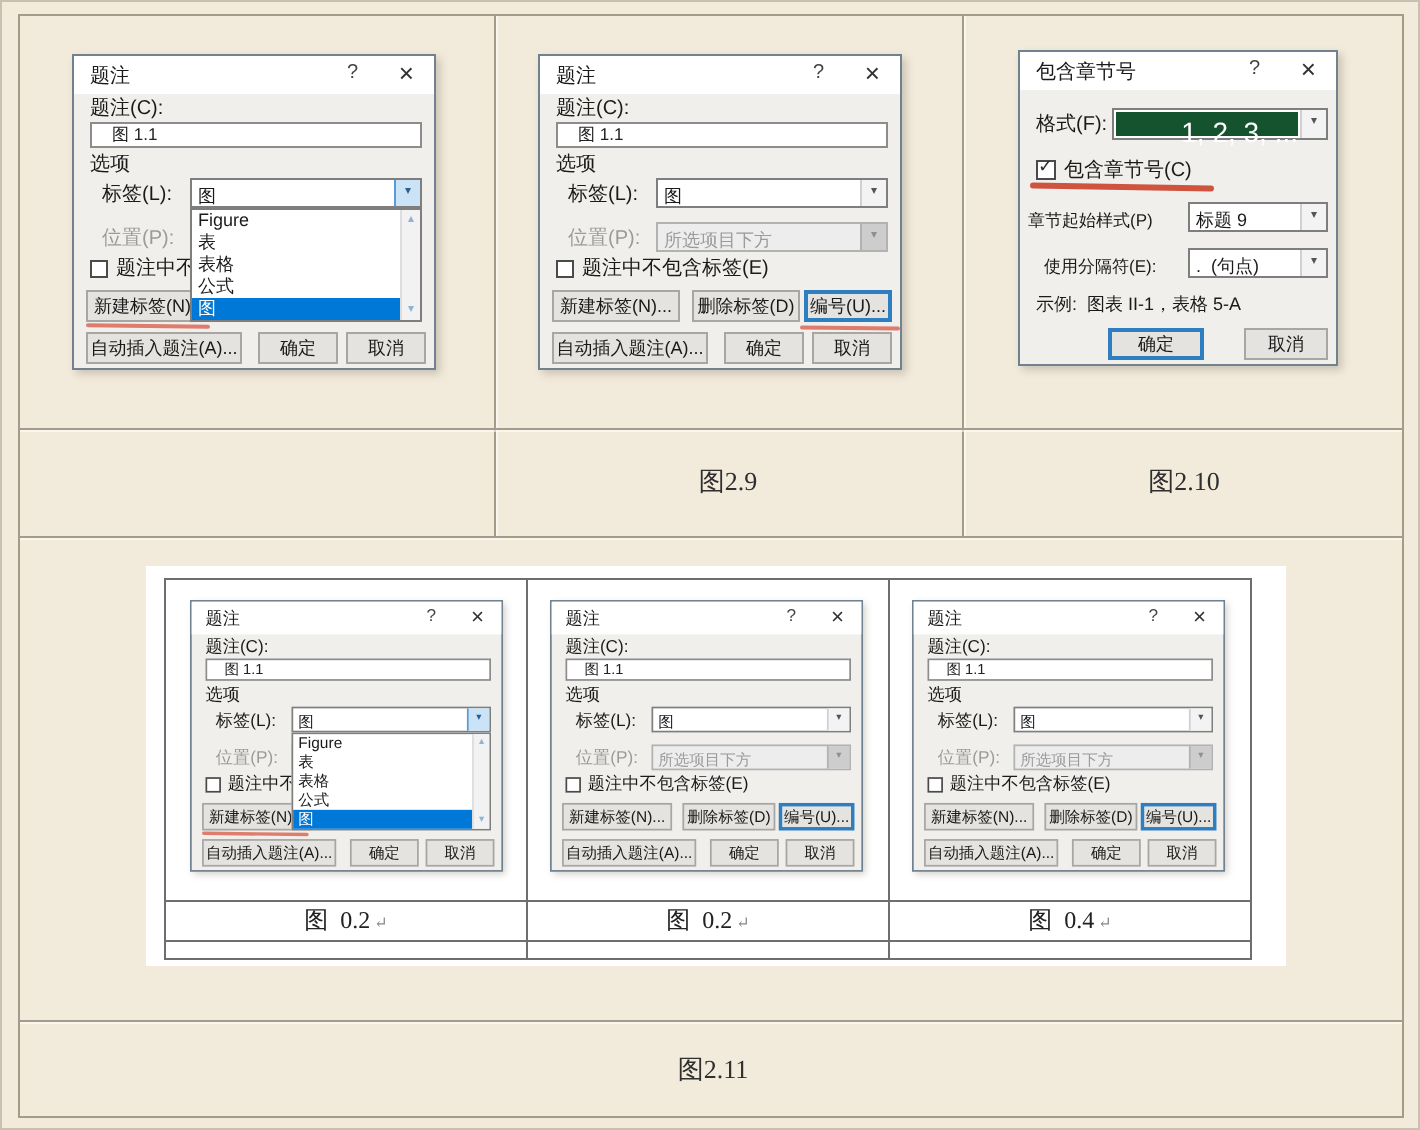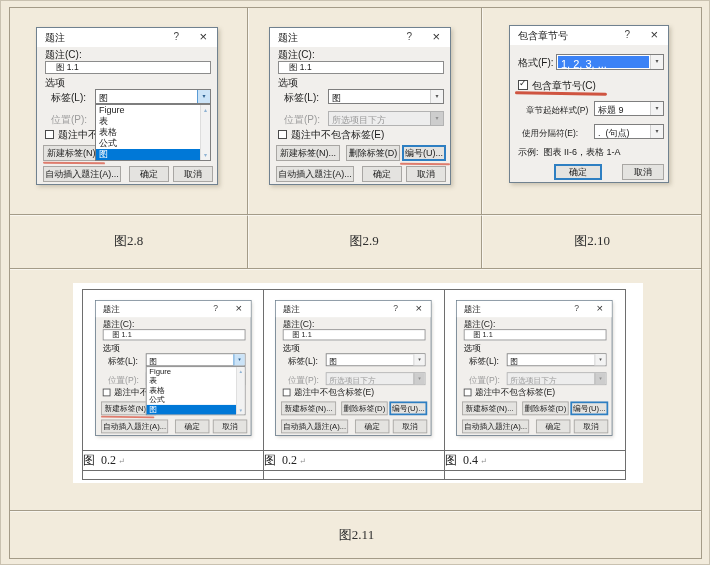--- a/index.html
+++ b/index.html
@@ -19,21 +19,21 @@
   .figcap { position:absolute; text-align:center;
             font-family:"Liberation Serif","DejaVu Serif",serif;
             font-size:13px; color:#2f2f2f; }
 
   
   #docimg { position:absolute; left:72px; top:282px; width:570px; height:200px;
             background:#ffffff; }
   .dline-h { position:absolute; left:9px; width:544px; height:1px; background:#6e6e6e; }
   .dline-v { position:absolute; top:6px; height:191px; width:1px; background:#6e6e6e; }
   .icap { position:absolute; top:168px; width:180px; height:18px; line-height:18px;
-          text-align:left; font-family:"Liberation Serif","DejaVu Serif",serif;
+          text-align:center; font-family:"Liberation Serif","DejaVu Serif",serif;
           font-size:12px; color:#222; white-space:pre; }
   .pmark { font-size:8px; color:#8a8a8a; margin-left:2px; }
 
   
   .dlg { position:absolute; left:0; top:0; background:#f1efec;
          border:1px solid #70818f; box-shadow:2px 2px 4px rgba(100,90,70,.28);
          font-size:10px; color:#1a1a1a; }
   .dlg-cap { width:182px; height:158px; }
   .titlebar { position:absolute; left:0; top:0; right:0; height:19px; background:#fff; }
   .t-title { position:absolute; left:8px; top:3px; font-size:10px; }
@@ -51,22 +51,22 @@
   .combo { position:absolute; height:15px; background:#fff; border:1px solid #7e7e7e; }
   .combo .val { position:absolute; left:3px; top:2px; font-size:9px; white-space:nowrap; }
   .combo .arr { position:absolute; right:0; top:0; bottom:0; width:13px;
                 background:#f3f3f3; border-left:1px solid #d0d0d0; color:#555;
                 font-size:6px; line-height:13px; text-align:center; }
   .combo.exp .arr { background:#cbe3f7; border-left:1px solid #5a9bd5; color:#2c5f8f; }
   .combo.dis { background:#ededed; border-color:#b2b2b2; }
   .combo.dis .val { color:#9b9b9b; }
   .combo.dis .arr { background:#cdcdcd; color:#8f8f8f; border-left-color:#b2b2b2; }
   .selval { position:absolute; left:1px; top:1px; right:14px; bottom:1px;
-            background:#3b82f6; color:#fff; font-size:11px; padding:2px 0 0 3px;
-            white-space:nowrap; }
+            background:#14532d; color:#fff; font-size:14px; padding:2px 0 0 3px;
+            white-space:nowrap;text-align:right; }
 
   .btn { position:absolute; height:16px; background:#e4e3e0; border:1px solid #a8a6a3;
          font-size:9px; text-align:center; line-height:14px; white-space:nowrap;
          overflow:hidden; }
   .btn.focus { border:2px solid #2e7fc2; line-height:12px; }
   .btn.trunc { text-align:left; padding-left:3px; }
 
   .chkbox { position:absolute; width:9px; height:9px; background:#fff;
             border:1px solid #4a4a4a; }
   .chk-glyph { position:absolute; font-size:9px; color:#2b2b2b; line-height:9px; }
@@ -93,21 +93,20 @@
 <body>
 
 <div id="stage">
 
   <div id="tbl">
     <div class="vline" style="left:237px;height:260px"></div>
     <div class="vline" style="left:471px;height:260px"></div>
     <div class="hline" style="top:206px"></div>
     <div class="hline" style="top:260px"></div>
     <div class="hline" style="top:502px"></div>
-    <div class="figcap" style="left:0;top:206px;width:237px;height:54px;line-height:54px">图2.8</div>
     <div class="figcap" style="left:237px;top:206px;width:234px;height:54px;line-height:54px">图2.9</div>
     <div class="figcap" style="left:471px;top:206px;width:222px;height:55px;line-height:54px">图2.10</div>
     <div class="figcap" style="left:0;top:502px;width:693px;height:50px;line-height:50px">图2.11</div>
   </div>
 
   <div class="slot" style="left:35px;top:26px">
   <div class="dlg dlg-cap">
     <div class="titlebar">
       <span class="t-title">题注</span>
       <span class="t-help">?</span>
@@ -186,31 +185,31 @@
     </div>
     <span class="lbl" style="left:8px;top:31px">格式(F):</span>
     <div class="combo" style="left:46px;top:28px;width:108px;height:16px">
       <span class="selval">1, 2, 3, ...</span>
       <span class="arr">▾</span>
     </div>
     <span class="chkbox" style="left:8px;top:54px;width:10px;height:10px"></span>
     <span class="chk-glyph" style="left:9px;top:53px">✓</span>
     <span class="lbl" style="left:22px;top:54px">包含章节号(C)</span>
     <div class="redmark strong" style="left:5px;top:66px;width:92px"></div>
-    <span class="lbl sm" style="left:16px;top:79px">章节起始样式(P)</span>
+    <span class="lbl sm" style="left:4px;top:79px">章节起始样式(P)</span>
     <div class="combo" style="left:84px;top:75px;width:70px">
       <span class="val">标题 9</span>
       <span class="arr">▾</span>
     </div>
     <span class="lbl sm" style="left:12px;top:102px">使用分隔符(E):</span>
     <div class="combo" style="left:84px;top:98px;width:70px">
       <span class="val" style="white-space:pre">.  (句点)</span>
       <span class="arr">▾</span>
     </div>
-    <span class="lbl" style="left:8px;top:121px;font-size:9px;white-space:pre">示例:  图表 II-6，表格 1-A</span>
+    <span class="lbl" style="left:8px;top:121px;font-size:9px;white-space:pre">示例:  图表 II-1，表格 5-A</span>
     <div class="btn focus" style="left:44px;top:138px;width:48px">确定</div>
     <div class="btn" style="left:112px;top:138px;width:42px">取消</div>
   </div>
 
   <div id="docimg">
     <div class="dline-v" style="left:9px"></div>
     <div class="dline-v" style="left:190px"></div>
     <div class="dline-v" style="left:371px"></div>
     <div class="dline-v" style="left:552px"></div>
     <div class="dline-h" style="top:6px"></div>

